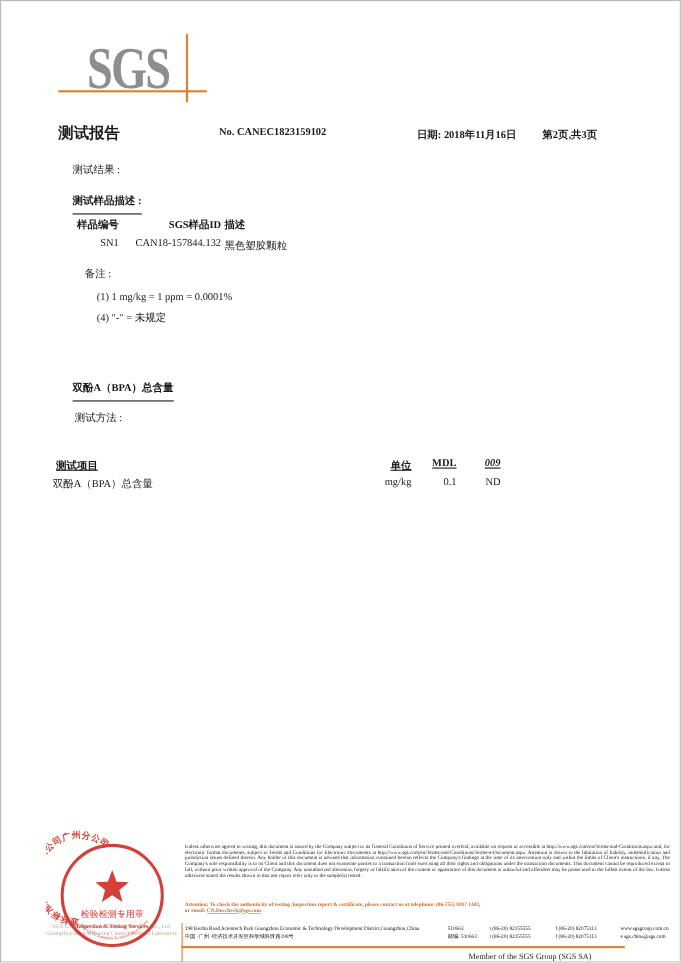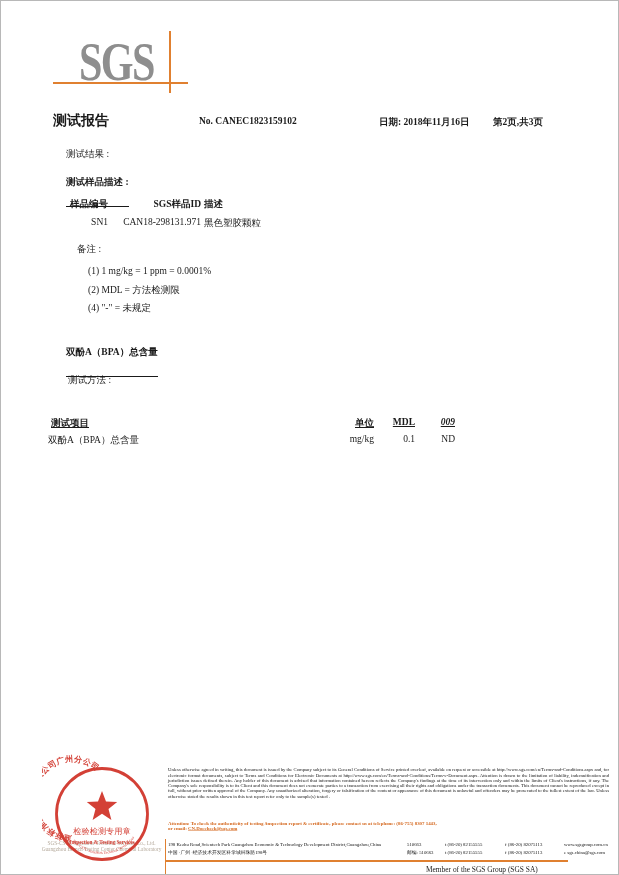--- a/index.html
+++ b/index.html
@@ -22,21 +22,21 @@
     transform:scaleX(0.78);transform-origin:0 0;
     white-space:nowrap;
   }
   .accent-line{background:#e08030;}
   
   #doc-title{left:52px;top:111px;font-size:14px;font-weight:700;}
   .hdr-info{top:115px;font-size:9.5px;font-weight:700;white-space:nowrap;}
   
   .body-text{font-size:9.5px;white-space:nowrap;margin-left:20px;}
   .bold{font-weight:700;}
-  .u-border{border-bottom:1px solid #1a1a1a;padding-bottom:19px;}
+  .u-border{border-bottom:1px solid #1a1a1a;padding-bottom:6px;}
   .cell{position:absolute;text-align:right;font-size:9.5px;white-space:nowrap;}
   .remark-line{font-size:9.5px;line-height:18.7px;white-space:nowrap;}
   #method-text{
     left:108px;top:370px;width:420px;
     font-size:9.7px;line-height:19.8px;white-space:normal;
   }
   .tbl-head{font-weight:700;text-decoration:underline;}
   .italic{font-style:italic;}
   
   .half{transform:scale(0.5);transform-origin:0 0;}
@@ -75,27 +75,26 @@
   <div class="abs body-text" style="left:45px;top:147px;">测试结果 :</div>
 
   <div class="abs body-text bold" style="left:45px;top:175px;">
     <span class="u-border">测试样品描述 :</span>
   </div>
 
   <div class="cell bold" style="left:45px;top:197px;width:62px;">样品编号</div>
   <div class="cell bold" style="left:110px;top:197px;width:90px;">SGS样品ID</div>
   <div class="cell bold" style="left:203px;top:197px;text-align:left;">描述</div>
   <div class="cell" style="left:45px;top:216px;width:62px;">SN1</div>
-  <div class="cell" style="left:110px;top:216px;width:90px;">CAN18-298131.971</div>
+  <div class="cell" style="left:110px;top:216px;width:90px;">CAN18-157844.132</div>
   <div class="cell" style="left:203px;top:216px;text-align:left;">黑色塑胶颗粒</div>
 
   <div class="abs body-text" style="left:56px;top:242px;">备注 :</div>
   <div class="abs" style="left:87px;top:261px;">
     <div class="remark-line">(1) 1 mg/kg = 1 ppm = 0.0001%</div>
-    <div class="remark-line">(2) MDL = 方法检测限</div>
     <div class="remark-line">(4) "-" = 未规定</div>
   </div>
 
   <div class="abs body-text bold" style="left:45px;top:345px;">
     <span class="u-border">双酚A（BPA）总含量</span>
   </div>
 
   <div class="abs body-text" style="left:47px;top:373px;">测试方法 :</div>
 
   <div class="cell tbl-head" style="left:50px;top:416px;text-align:left;">测试项目</div>

